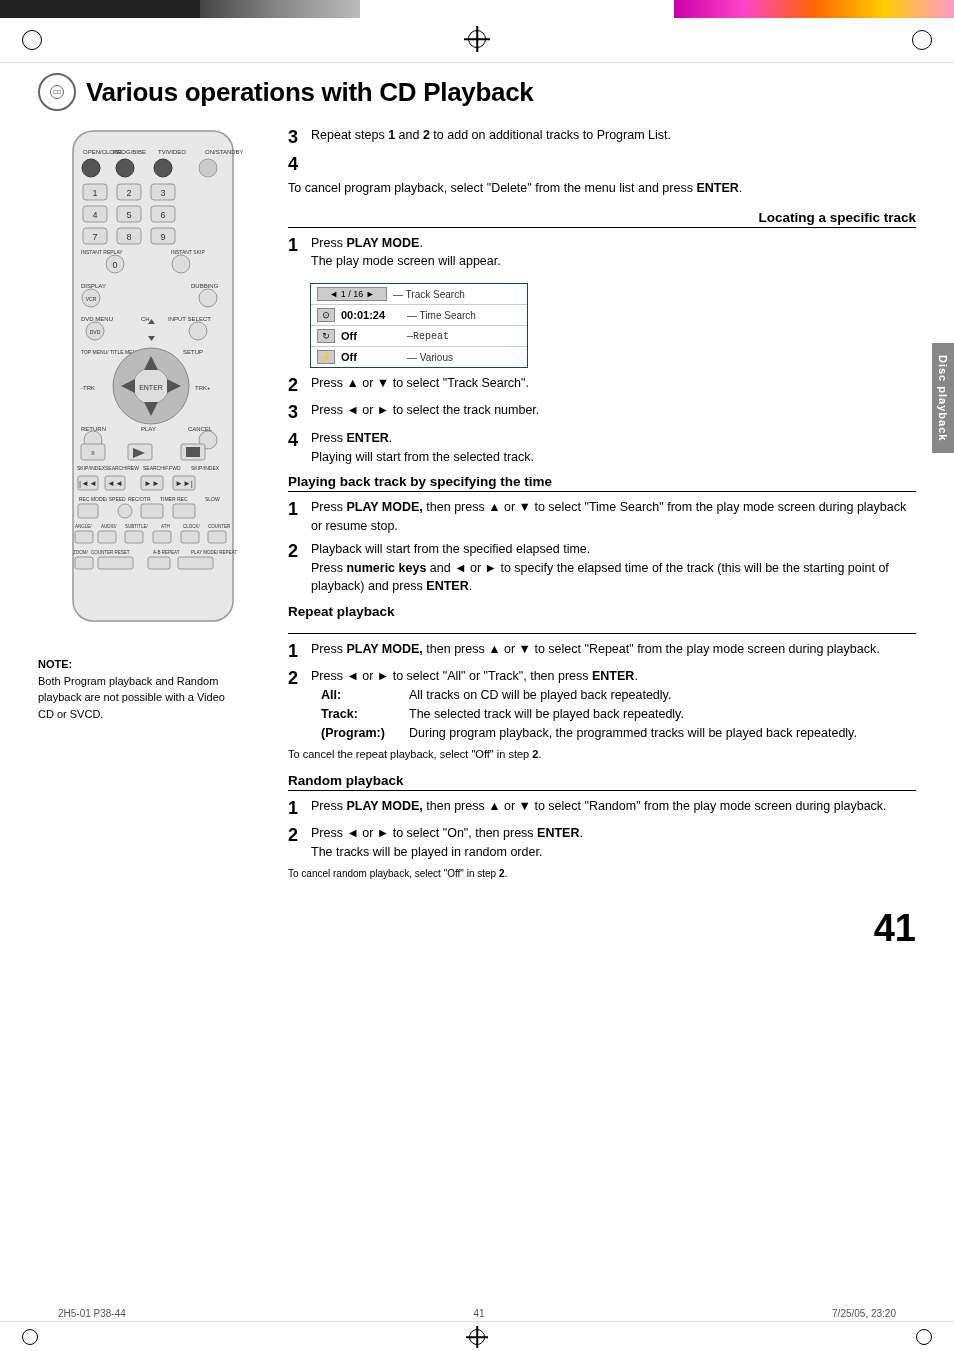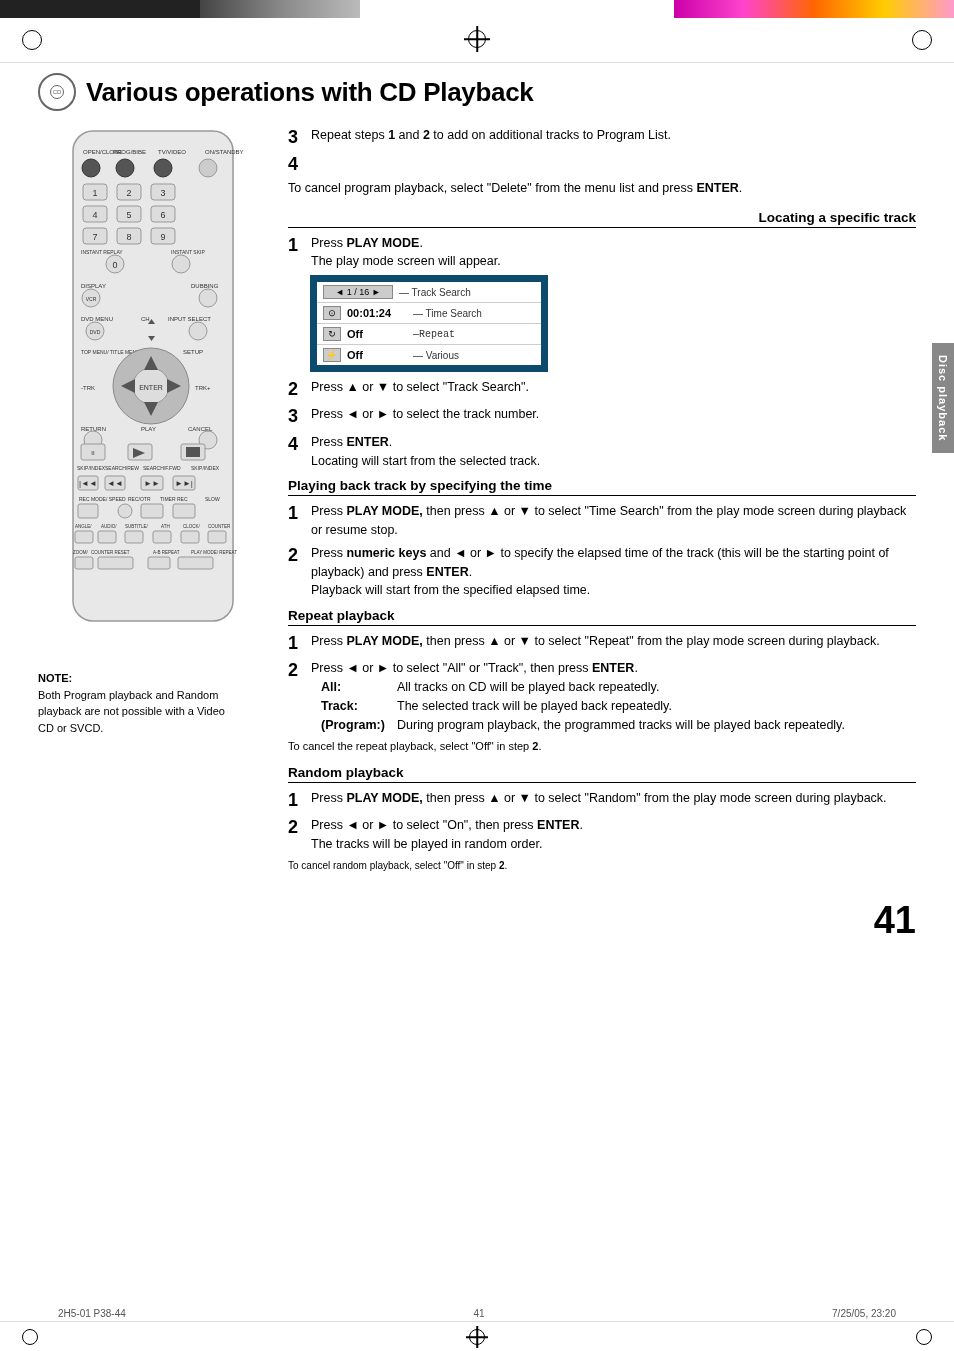--- a/index.html
+++ b/index.html
@@ -214,21 +214,21 @@
           <text x="100" y="428" font-size="4.5" fill="#333">A-B REPEAT</text>
           <text x="138" y="428" font-size="4.5" fill="#333">PLAY MODE/ REPEAT</text>
 
           <rect x="22" y="431" width="18" height="12" rx="2" fill="#ddd" stroke="#999" stroke-width="1"></rect>
           <rect x="45" y="431" width="35" height="12" rx="2" fill="#ddd" stroke="#999" stroke-width="1"></rect>
           <rect x="95" y="431" width="22" height="12" rx="2" fill="#ddd" stroke="#999" stroke-width="1"></rect>
           <rect x="125" y="431" width="35" height="12" rx="2" fill="#ddd" stroke="#999" stroke-width="1"></rect>
         </svg>
       </div>
 
-      <div style="margin-top:24px;font-size:11px;line-height:1.5;width:200px;">
+      <div style="margin-top:10px;font-size:11px;line-height:1.5;width:200px;">
         <span style="font-weight:bold;">NOTE:</span>
         <br>
         <span>Both Program playback and Random playback are not possible with a Video CD or SVCD.</span>
       </div>
     </div>
 
     <div class="right-col">
 
       <div class="step-block" style="display:flex;align-items:flex-start;margin-bottom:4px;">
         <span style="font-size:18px;font-weight:bold;min-width:18px;line-height:1.3;margin-right:5px;">3</span>
@@ -251,21 +251,21 @@
         <div style="display:flex;align-items:flex-start;margin-bottom:4px;">
           <span style="font-size:18px;font-weight:bold;min-width:18px;line-height:1.3;margin-right:5px;">1</span>
           <div>
             <div style="font-size:12.5px;line-height:1.5;">
               Press <strong>PLAY MODE</strong>.
             </div>
             <div style="font-size:12.5px;line-height:1.5;">The play mode screen will appear.</div>
           </div>
         </div>
 
-        <div style="border:7px solid #0c4a6e;margin:4px 0 6px 22px;width:238px;font-size:11px;">
+        <div style="border:1px solid #0c4a6e;margin:12px 0 6px 22px;width:218px;font-size:11px;">
 
           <div style="display:flex;align-items:center;padding:3px 6px;border-bottom:1px solid #ccc;gap:6px;">
             <div style="width:70px;height:14px;background:#ccc;border:1px solid #888;display:flex;align-items:center;justify-content:center;font-size:9px;flex-shrink:0;">
               <span>◄ 1 / 16 ►</span>
             </div>
             <span style="font-size:10px;color:#333;">— Track Search</span>
           </div>
 
           <div style="display:flex;align-items:center;padding:3px 6px;border-bottom:1px solid #ccc;gap:6px;">
             <div style="width:18px;height:14px;background:#ccc;border:1px solid #888;display:flex;align-items:center;justify-content:center;font-size:9px;flex-shrink:0;">⊙</div>
@@ -293,65 +293,65 @@
 
         <div style="display:flex;align-items:flex-start;margin-bottom:4px;">
           <span style="font-size:18px;font-weight:bold;min-width:18px;line-height:1.3;margin-right:5px;">3</span>
           <span style="font-size:12.5px;line-height:1.5;">Press ◄ or ► to select the track number.</span>
         </div>
 
         <div style="display:flex;align-items:flex-start;margin-bottom:8px;">
           <span style="font-size:18px;font-weight:bold;min-width:18px;line-height:1.3;margin-right:5px;">4</span>
           <div>
             <div style="font-size:12.5px;line-height:1.5;">Press <strong>ENTER</strong>.</div>
-            <div style="font-size:12.5px;line-height:1.5;">Locating will start from the selected track.</div>
+            <div style="font-size:12.5px;line-height:1.5;">Playing will start from the selected track.</div>
           </div>
         </div>
       </div>
 
       <div>
         <div style="font-size:13.5px;font-weight:bold;border-bottom:1.5px solid #000;padding-bottom:2px;margin-bottom:6px;">Playing back track by specifying the time</div>
 
         <div style="display:flex;align-items:flex-start;margin-bottom:4px;">
           <span style="font-size:18px;font-weight:bold;min-width:18px;line-height:1.3;margin-right:5px;">1</span>
           <span style="font-size:12.5px;line-height:1.5;">
             Press <strong>PLAY MODE,</strong> then press ▲ or ▼ to select "Time Search" from the play mode screen during playback or resume stop.
           </span>
         </div>
 
         <div style="display:flex;align-items:flex-start;margin-bottom:8px;">
           <span style="font-size:18px;font-weight:bold;min-width:18px;line-height:1.3;margin-right:5px;">2</span>
           <div>
+            <div style="font-size:12.5px;line-height:1.5;">Playback will start from the specified elapsed time.</div>
             <div style="font-size:12.5px;line-height:1.5;">
               Press <strong>numeric keys</strong> and ◄ or ► to specify the elapsed time of the track (this will be the starting point of playback) and press <strong>ENTER</strong>.
             </div>
-            <div style="font-size:12.5px;line-height:1.5;">Playback will start from the specified elapsed time.</div>
           </div>
         </div>
       </div>
 
       <div>
-        <div style="font-size:13.5px;font-weight:bold;border-bottom:1.5px solid #000;padding-bottom:2px;margin-bottom:6px;">Repeat playback</div>
+        <div style="font-size:13.5px;font-weight:bold;border-bottom:1.5px solid #000;padding-bottom:14px;margin-bottom:6px;">Repeat playback</div>
 
         <div style="display:flex;align-items:flex-start;margin-bottom:4px;">
           <span style="font-size:18px;font-weight:bold;min-width:18px;line-height:1.3;margin-right:5px;">1</span>
           <span style="font-size:12.5px;line-height:1.5;">
             Press <strong>PLAY MODE,</strong> then press ▲ or ▼ to select "Repeat" from the play mode screen during playback.
           </span>
         </div>
 
         <div style="display:flex;align-items:flex-start;margin-bottom:4px;">
           <span style="font-size:18px;font-weight:bold;min-width:18px;line-height:1.3;margin-right:5px;">2</span>
           <div>
             <div style="font-size:12.5px;line-height:1.5;">
               Press ◄ or ► to select "All" or "Track", then press <strong>ENTER</strong>.
             </div>
 
             <div style="font-size:12.5px;line-height:1.5;margin-left:10px;">
-              <div style="display:grid;grid-template-columns:72px 1fr;gap:0 4px;">
+              <div style="display:grid;grid-template-columns:72px 1fr;gap:0 16px;">
                 <span style="font-weight:bold;">All:</span>
                 <span>All tracks on CD will be played back repeatedly.</span>
                 <span style="font-weight:bold;">Track:</span>
                 <span>The selected track will be played back repeatedly.</span>
                 <span style="font-weight:bold;">(Program:)</span>
                 <span>During program playback, the programmed tracks will be played back repeatedly.</span>
               </div>
             </div>
           </div>
         </div>

